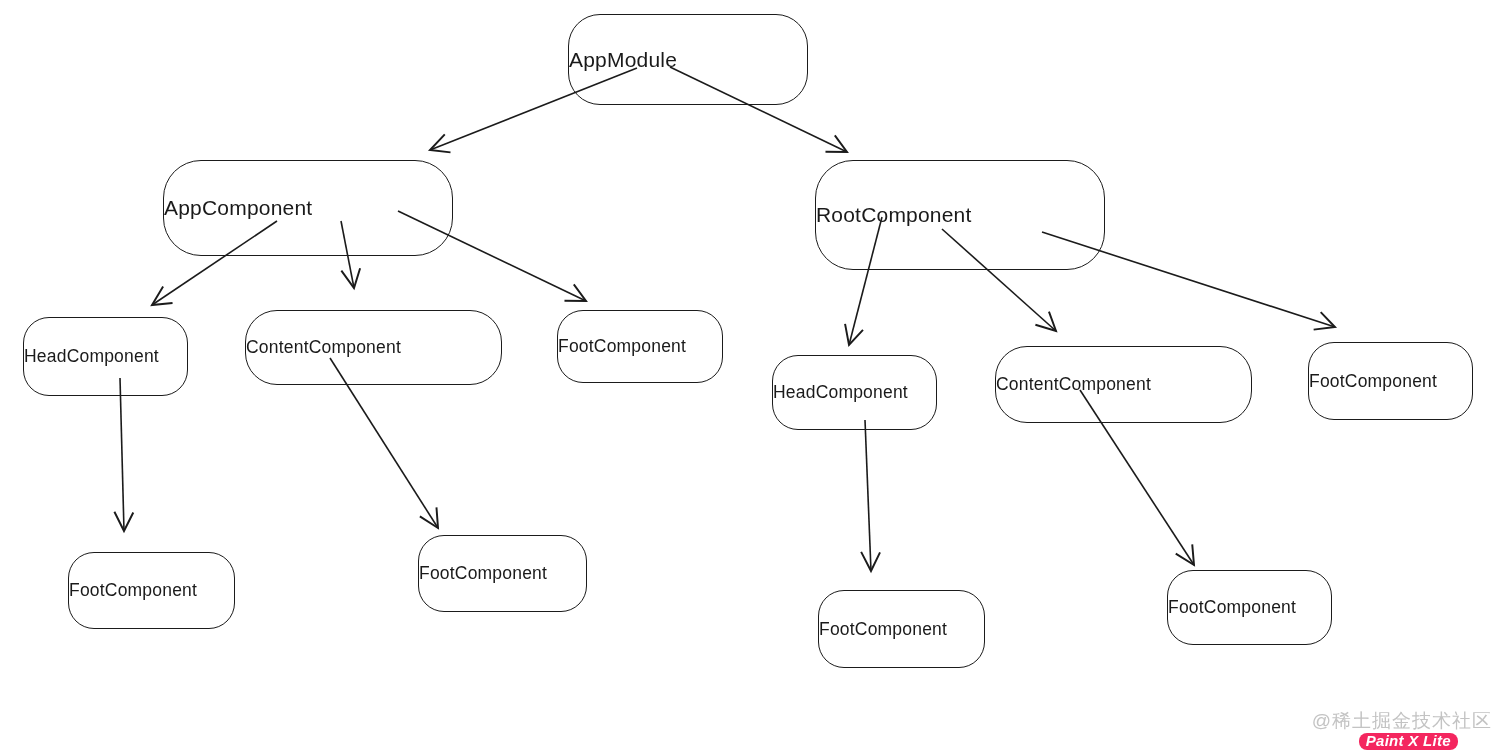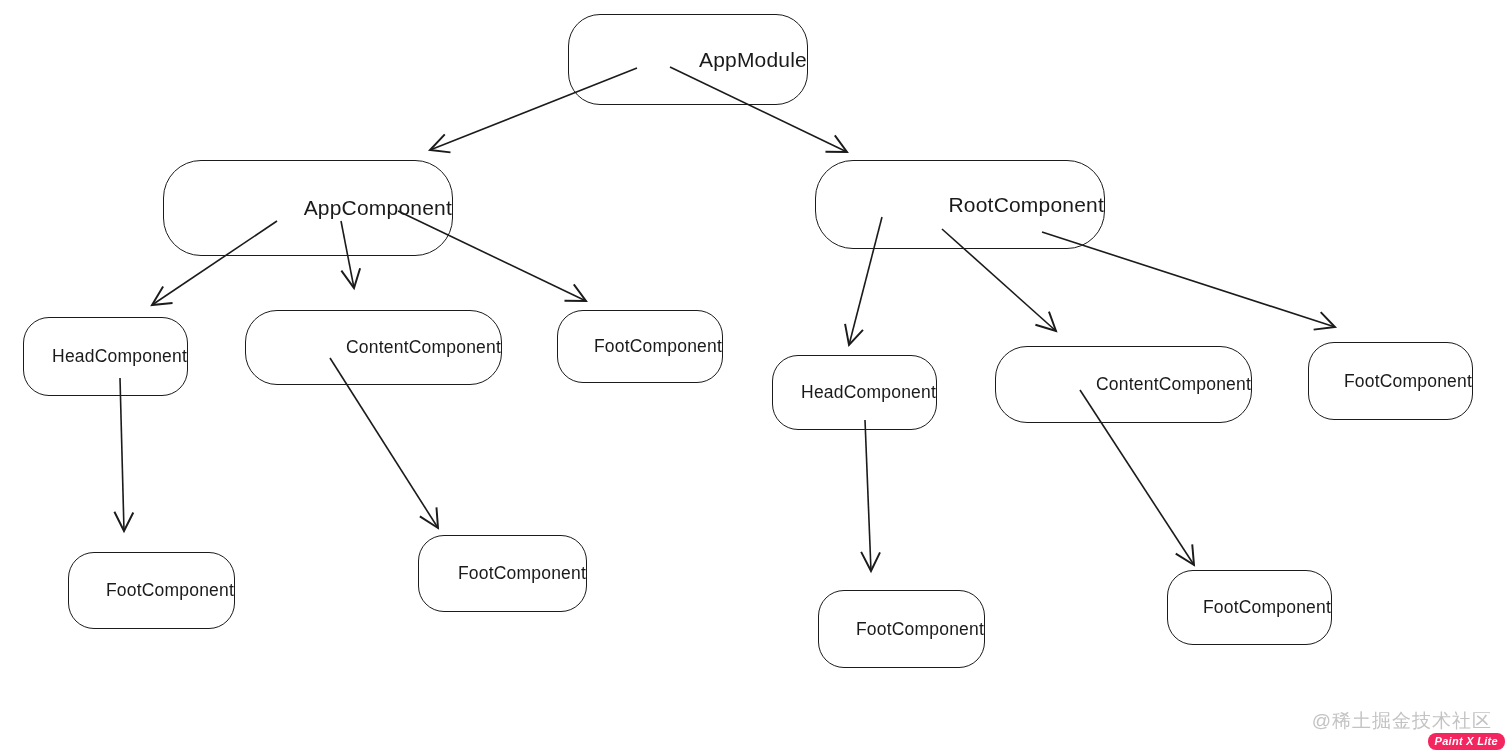--- a/index.html
+++ b/index.html
@@ -2,56 +2,56 @@
 <html><head>
 <meta charset="utf-8">
 <style>
   html,body{margin:0;padding:0;background:#ffffff;}
   body{font-family:"Liberation Sans", sans-serif; -webkit-font-smoothing:antialiased;}
   .canvas{position:relative;width:1512px;height:754px;background:#ffffff;overflow:hidden;}
   .node{
     position:absolute;
     border:1.7px solid #1b1b1b;
     background:transparent;
-    display:flex;align-items:center;justify-content:flex-end;
+    display:flex;align-items:center;justify-content:flex-start;
     color:#1a1a1a;
     letter-spacing:0.2px;
     box-sizing:border-box;
     z-index:1;
   }
   .node span{white-space:nowrap;}
   #edges{position:absolute;left:0;top:0;z-index:2;pointer-events:none;}
   .watermark{
     position:absolute;right:20px;top:711px;z-index:3;
-    display:flex;flex-direction:column;align-items:flex-end;
+    display:flex;flex-direction:column;align-items:center;
   }
   .watermark .wm-text{
     color:#c3c3c3;font-size:19px;letter-spacing:1px;line-height:20px;
   }
   .watermark .badge{
     margin-top:2px;margin-right:-13px;
     background:#f4265f;color:#ffffff;
-    font-size:11px;font-weight:700;font-style:italic;
+    font-size:15px;font-weight:700;font-style:italic;
     padding:3px 7px 4px 7px;border-radius:8px;line-height:10px;
     letter-spacing:0.3px;
   }
 </style>
 </head>
 <body>
 
 <div class="canvas">
 
   <div id="nodes">
       <div class="node" style="left: 568px; top: 14px; width: 240px; height: 91px; border-radius: 32px; font-size: 21px;">
         <span>AppModule</span>
       </div>
       <div class="node" style="left: 163px; top: 160px; width: 290px; height: 96px; border-radius: 38px; font-size: 21px;">
         <span>AppComponent</span>
       </div>
-      <div class="node" style="left: 815px; top: 160px; width: 290px; height: 89px; border-radius: 38px; font-size: 21px;">
+      <div class="node" style="left: 815px; top: 160px; width: 290px; height: 110px; border-radius: 38px; font-size: 21px;">
         <span>RootComponent</span>
       </div>
       <div class="node" style="left: 23px; top: 317px; width: 165px; height: 79px; border-radius: 26px; font-size: 17.5px;">
         <span>HeadComponent</span>
       </div>
       <div class="node" style="left: 245px; top: 310px; width: 257px; height: 75px; border-radius: 32px; font-size: 17.5px;">
         <span>ContentComponent</span>
       </div>
       <div class="node" style="left: 557px; top: 310px; width: 166px; height: 73px; border-radius: 26px; font-size: 17.5px;">
         <span>FootComponent</span>

